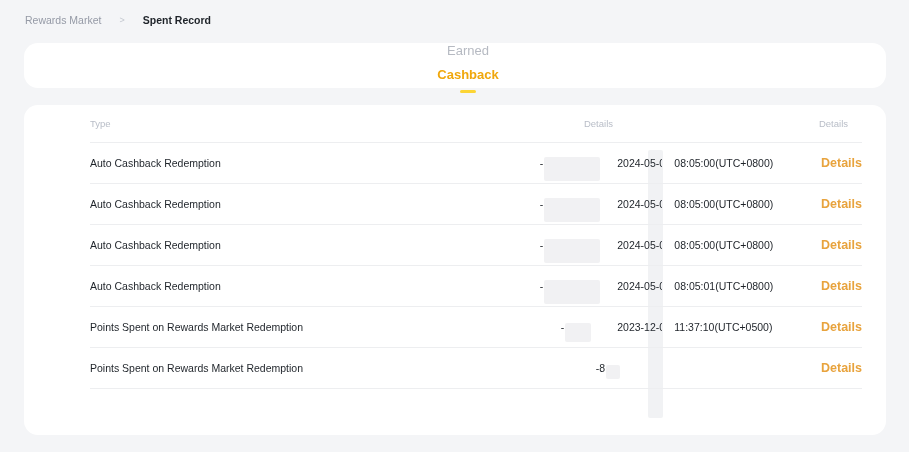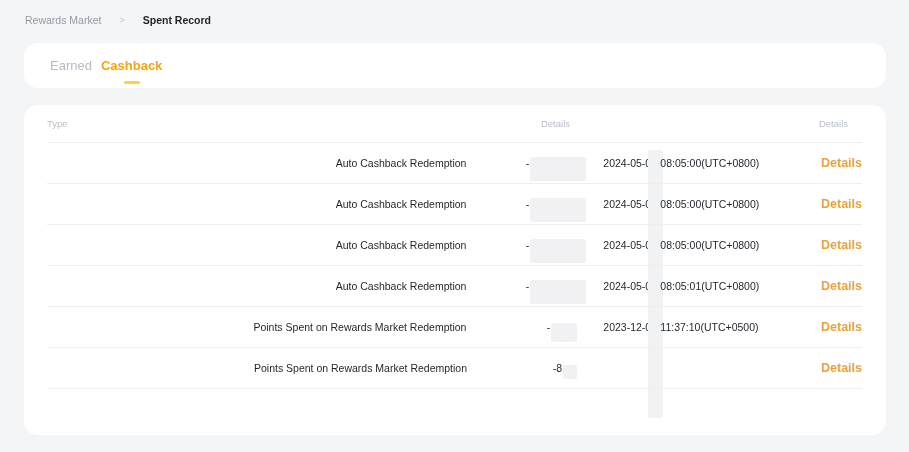--- a/index.html
+++ b/index.html
@@ -12,21 +12,21 @@
   .breadcrumb{
     position:absolute;left:25px;top:13px;height:14px;
     display:flex;align-items:center;gap:18px;
     font-size:10.5px;color:#959aa6;
   }
   .bc-link{cursor:pointer;}
   .bc-sep{color:#c3c7cf;font-size:9px;}
   .bc-current{color:#1e2329;font-weight:700;}
 
   .card{
-    position:absolute;left:24px;width:862px;background:#ffffff;border-radius:14px;
+    position:absolute;left:24px;width:862px;background:#ffffff;border-radius:14px;flex-direction:column;
   }
   .tabs-card{
     top:43px;height:45px;
     display:flex;align-items:center;gap:9px;
     padding-left:26px;box-sizing:border-box;
   }
   .tab{font-size:13px;color:#b6bac2;cursor:pointer;line-height:15px;}
   .tab.active{color:#f0a70c;font-weight:700;position:relative;}
   .tab-underline{
     position:absolute;left:50%;transform:translateX(-50%);bottom:-11px;
@@ -37,24 +37,24 @@
     top:105px;height:330px;
     padding:0 24px 0 23px;box-sizing:border-box;
   }
   .time-stripe{
     position:absolute;left:624px;top:45px;width:15px;height:268px;
     background:#f1f2f4;border-radius:2px;z-index:0;
   }
   .thead,.trow{
     display:flex;align-items:center;box-sizing:border-box;
     border-bottom:1px solid #edeef0;
-    position:relative;z-index:1;
+    position:relative;z-index:1;margin-left:43px;
   }
   .thead{height:38px;font-size:9.5px;color:#b8bdc7;}
-  .trow{height:41px;font-size:10.5px;color:#1e2329;text-align:right;}
+  .trow{height:41px;font-size:10.5px;color:#1e2329;}
   .c-type{width:420px;}
   .c-points{width:120px;display:flex;justify-content:flex-end;align-items:center;}
   .c-time{width:213px;margin-left:17px;display:flex;align-items:center;}
   .c-details{margin-left:auto;width:46px;display:flex;justify-content:flex-end;}
   .thead .c-points{padding-right:17px;box-sizing:border-box;}
   .thead .c-details{padding-right:14px;box-sizing:border-box;}
   .pmask{
     display:inline-block;background:#f1f1f3;border-radius:2px;margin-left:1px;
   }
   .day-sliver{

